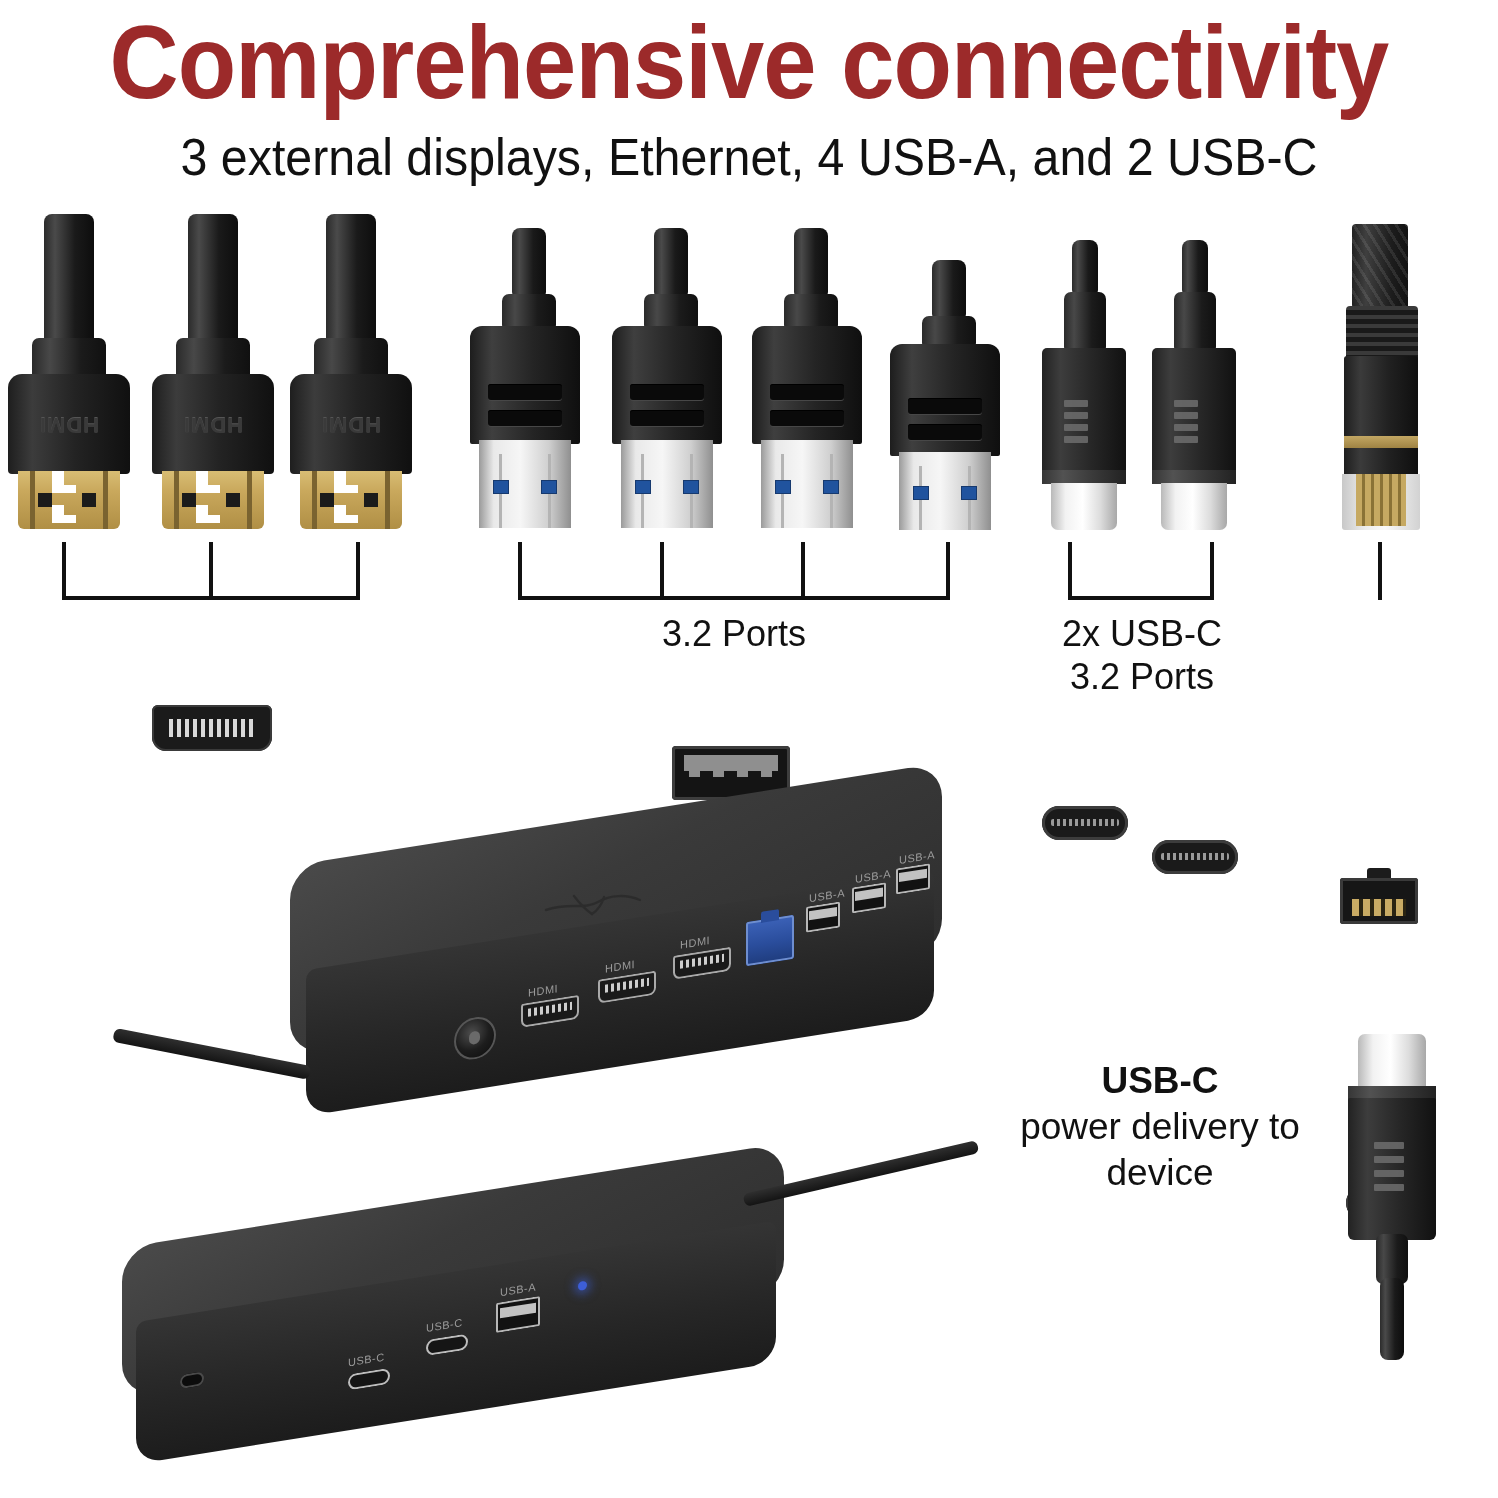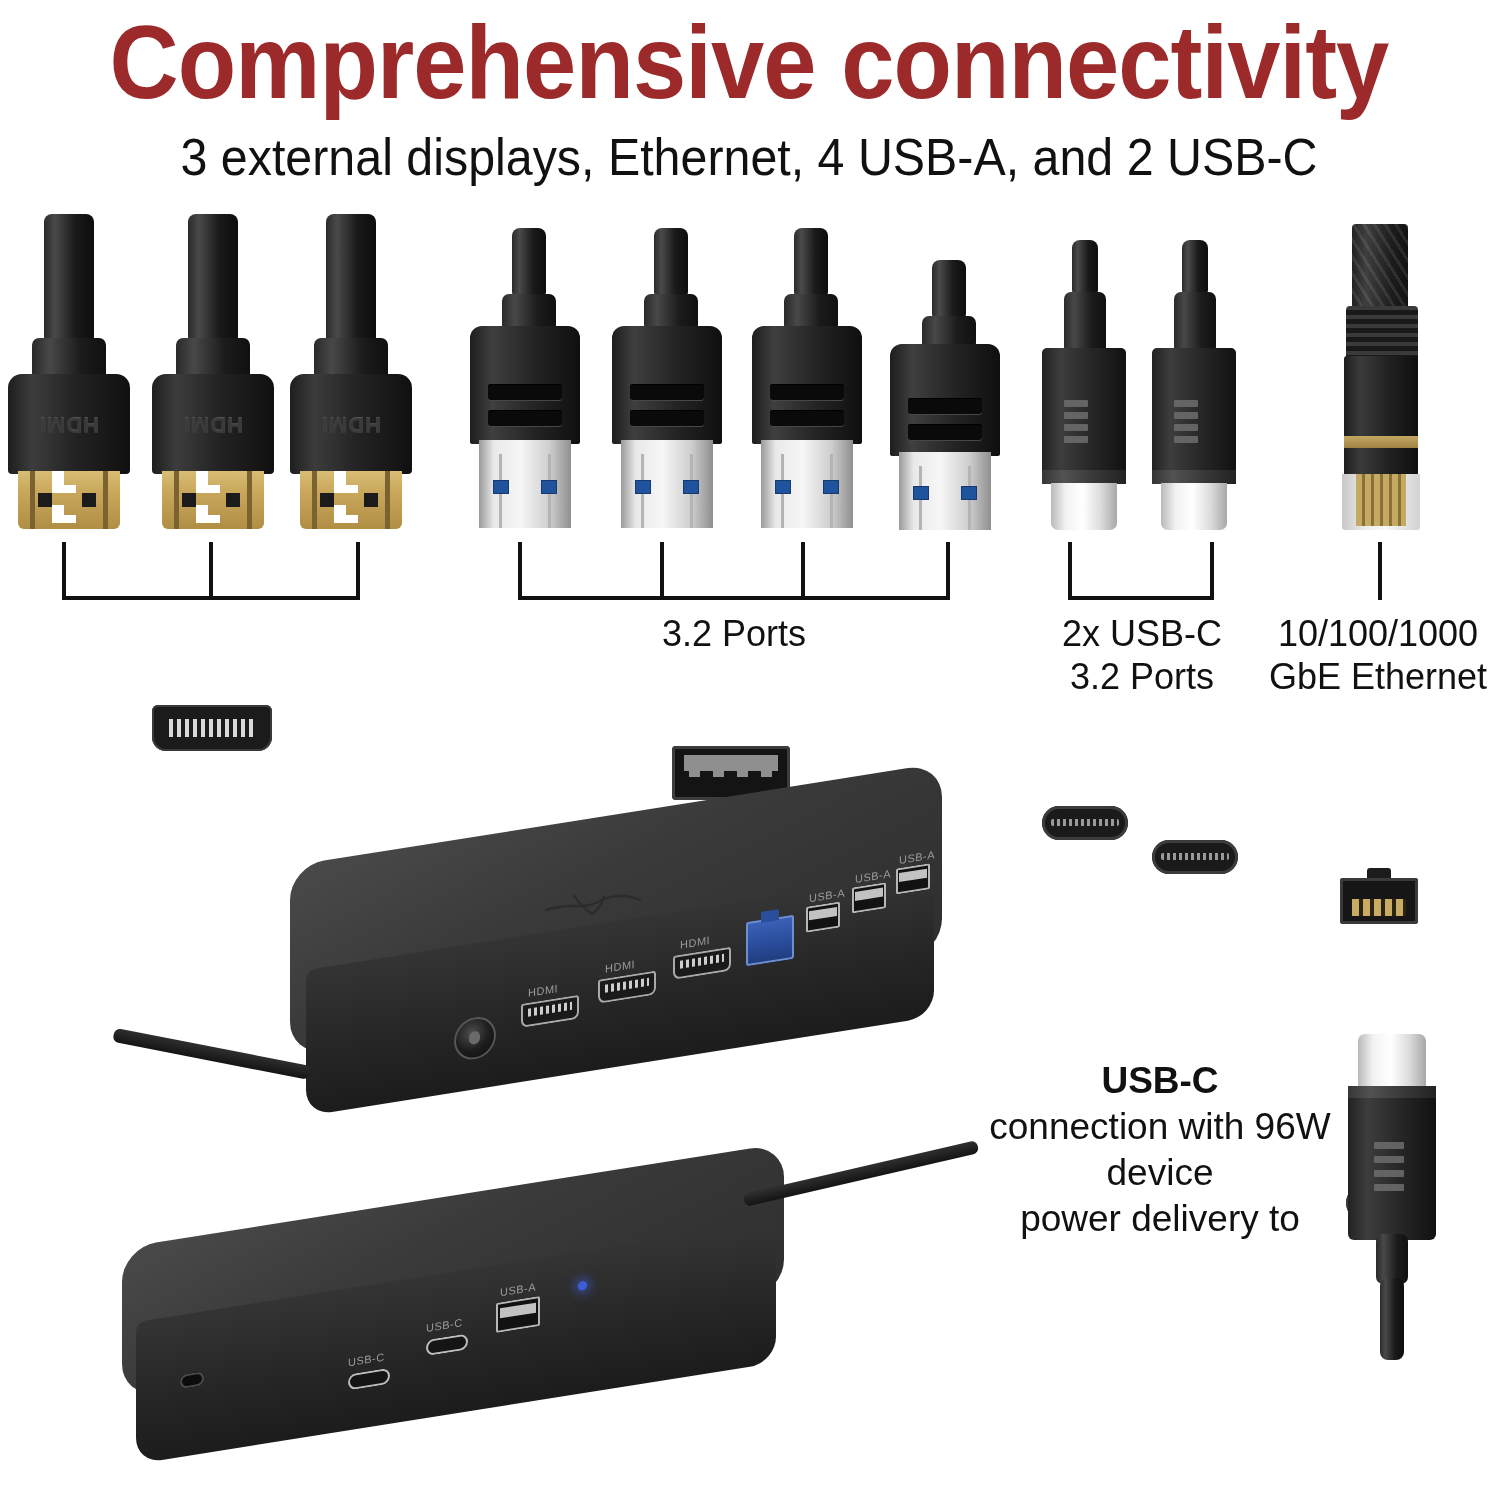--- a/index.html
+++ b/index.html
@@ -562,24 +562,20 @@
     <div>2x USB-C</div>
     <div>3.2 Ports</div>
   </div>
   <div class="abs port-usbc" style="left:1042px; top:706px; width:86px; height:34px;">
     <div class="pins"></div>
   </div>
   <div class="abs port-usbc" style="left:1152px; top:706px; width:86px; height:34px;">
     <div class="pins"></div>
   </div>
 
-  <div class="caption" style="left:1262px; top:612px; width:232px;">
-    <div>10/100/1000</div>
-    <div>GbE Ethernet</div>
-  </div>
   <div class="abs port-rj45" style="left:1340px; top:700px; width:78px; height:56px;">
     <div class="tab"></div>
     <div class="shell"></div>
     <div class="pins"></div>
   </div>
 
   <div class="dock" style="left:290px; top:866px; width:680px; height:320px;">
 
     <div class="dock-top" style="left:0; top:0; width:652px; height:190px; transform: skewY(-9deg); transform-origin: 0 0;"></div>
 
@@ -654,23 +650,22 @@
       </div>
 
       <div class="led" style="left:442px; top:30px;"></div>
     </div>
 
     <div class="dock-cable" style="left:622px; top:22px; width:240px; height:13px; transform: rotate(-13deg); transform-origin: 0 50%;"></div>
   </div>
 
   <div id="pd-caption" style="left:984px; top:1058px; width:352px;">
     <div class="strong">USB-C</div>
-    <div>connection with 96W</div>
+    <div>power delivery to</div>
     <div>device</div>
-    <div>power delivery to</div>
   </div>
 
   <div class="abs port-usbc" style="left:1346px; top:962px; width:88px; height:34px;">
     <div class="pins"></div>
   </div>
 
   <div class="abs" style="left:1348px; top:1034px; width:88px; height:326px;">
     <div class="abs usbc-tip" style="left:10px; top:0; width:68px; height:56px; border-radius:7px 7px 0 0;"></div>
     <div class="abs usbc-collar" style="left:0; top:52px; width:88px; height:16px;"></div>
     <div class="abs usbc-body" style="left:0; top:64px; width:88px; height:142px; border-radius:2px 2px 6px 6px;">

